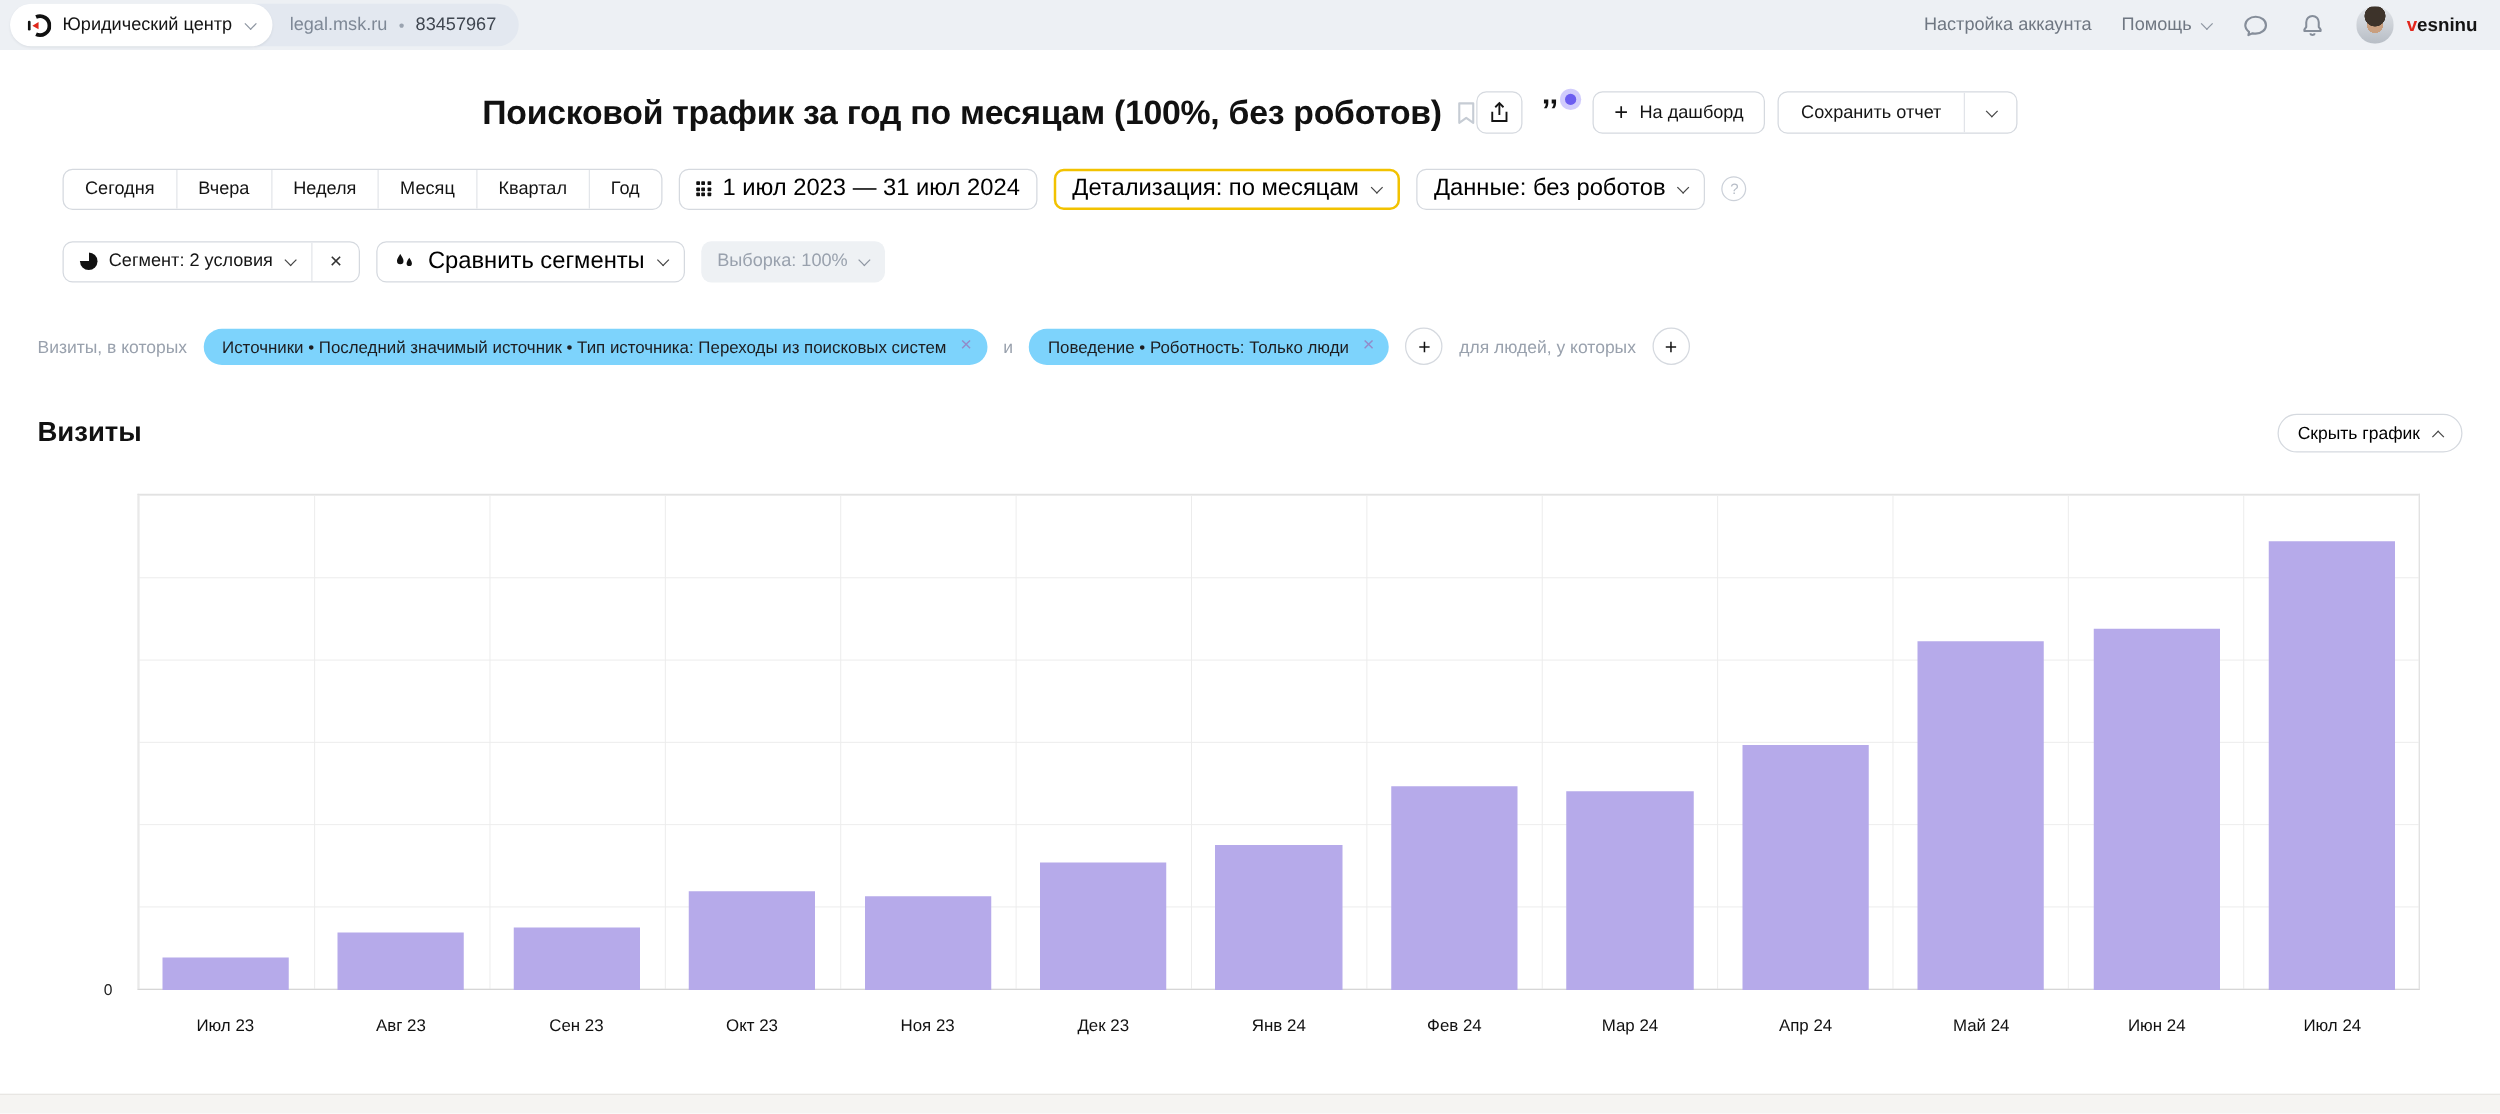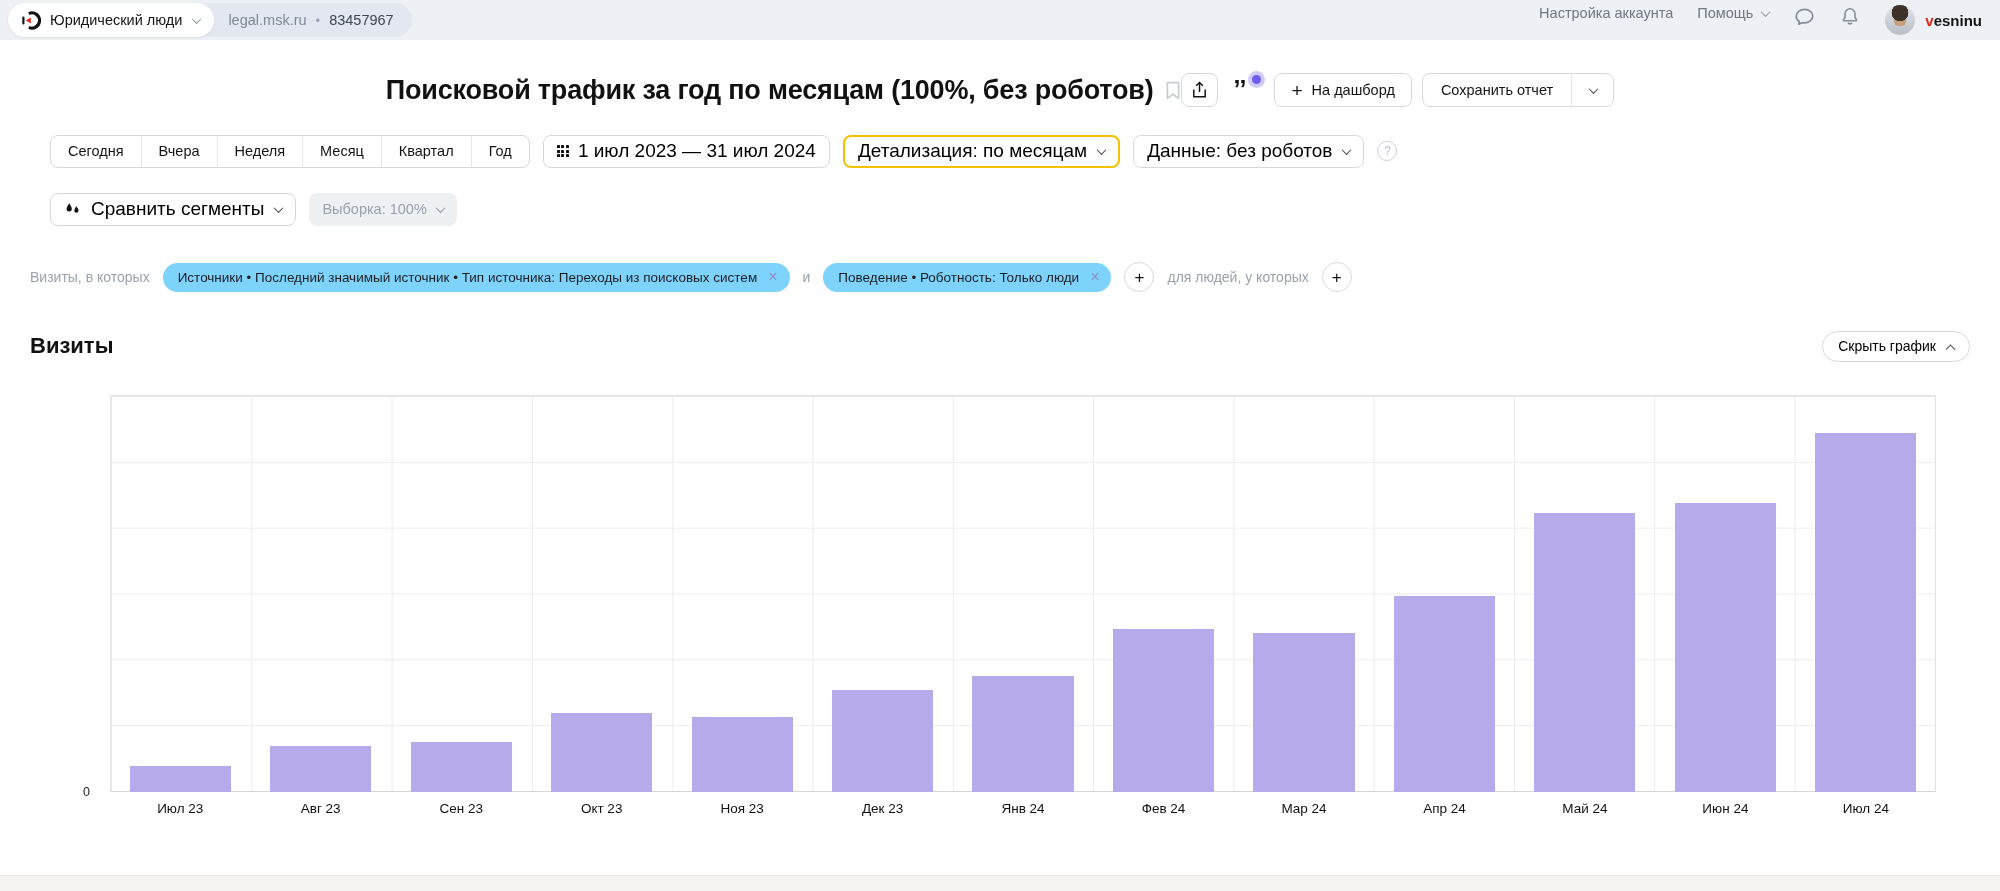--- a/index.html
+++ b/index.html
@@ -14,21 +14,21 @@
   .topbar { height:40px; background:#edf0f4; display:flex; align-items:center;
             justify-content:space-between; padding:0 18px 0 8px; flex:0 0 auto; }
   .counter-group { display:flex; align-items:center; background:#e3e8f0; border-radius:18px; height:34px; }
   .counter-pill { display:flex; align-items:center; gap:9px; background:#fff; border-radius:18px;
                   height:34px; padding:0 14px; box-shadow:0 1px 2px rgba(40,50,70,.08); cursor:pointer; }
   .counter-name { font-size:14.5px; color:#141414; }
   .counter-site-wrap { display:flex; align-items:center; gap:9px; padding:0 18px 0 14px; font-size:14.5px; }
   .counter-site { color:#7e8896;text-align:right; }
   .counter-dot { color:#9aa3b0; font-size:13px; }
   .counter-id { color:#3f4650; }
-  .topbar-right { display:flex; align-items:flex-start; gap:24px;margin-left:28px; }
+  .topbar-right { display:flex; align-items:center; gap:24px;margin-left:28px; }
   .topbar-link { font-size:14.5px; color:#6f7782; cursor:pointer; display:flex; align-items:center; gap:7px; }
   .icon-plain { width:22px; height:22px; display:flex; align-items:center; justify-content:center; cursor:pointer; }
   .user { display:flex; align-items:center; gap:10px; cursor:pointer; }
   .avatar { width:30px; height:30px; border-radius:50%;
     background:
       radial-gradient(circle at 50% 26%, #3d332a 0 31%, rgba(0,0,0,0) 32%),
       radial-gradient(circle at 50% 50%, #c99f7f 0 30%, rgba(0,0,0,0) 31%),
       linear-gradient(#e3e6ea,#b7bdc5);
   }
   .username { font-size:15px; font-weight:700; color:#141414; display:inline-block; }
@@ -115,41 +115,41 @@
   .plot { position:absolute; inset:0; border:1px solid #e2e2e2; border-bottom:1px solid #d6d6d6;
           background-image:
             linear-gradient(to right, #ececec 1px, rgba(0,0,0,0) 1px),
             linear-gradient(to bottom, #ececec 1px, rgba(0,0,0,0) 1px);
           background-size: calc(100%/13) 100%, 100% calc(100%/6); }
   .bars { position:absolute; inset:0; display:flex; align-items:flex-end; z-index:1; }
   .bar-cell { flex:1; height:100%; display:flex; align-items:flex-end; justify-content:center; }
   .bar { width:72%; }
   .zero-label { position:absolute; left:-27px; bottom:-7px; font-size:12.5px; color:#222; }
   .x-labels { display:flex; margin:9px 64px 0 110px; flex:0 0 auto; }
-  .x-label { flex:1; text-align:center; font-size:13.5px; color:#111; }
+  .x-label { flex:1; text-align:center; font-size:13.5px; color:#111;margin-top:12px; }
 
   .bottom-strip { position:absolute; left:0; right:0; bottom:0; height:16px;
                   background:#f5f4f2; border-top:1px solid #e8e6e3; }
 
   svg { display:block; }
 </style>
 </head>
 <body>
 
 <div class="topbar">
   <div class="counter-group">
     <div class="counter-pill">
       <span>
         <svg width="19" height="19" viewBox="0 0 20 20" fill="none">
           <path d="M7.2 2.7 A8 8 0 1 1 7.2 17.3" stroke="#111" stroke-width="3.2"></path>
           <rect x="0.3" y="5.8" width="2.3" height="8.4" rx="1.1" fill="#111"></rect>
           <path d="M4.1 10 L9.3 6.9 L9.3 13.1 Z" fill="#e0281b"></path>
         </svg>
       </span>
-      <span class="counter-name">Юридический люди</span>
+      <span class="counter-name">Юридический центр</span>
       <span class="chv light"></span>
     </div>
     <div class="counter-site-wrap">
       <span class="counter-site">legal.msk.ru</span>
       <span class="counter-dot">•</span>
       <span class="counter-id">83457967</span>
     </div>
   </div>
 
   <div class="topbar-right">
@@ -238,20 +238,30 @@
     <span class="chv"></span>
   </button>
   <button class="ctl-btn">
     <span>Данные: без роботов</span>
     <span class="chv"></span>
   </button>
   <span class="help-circle"></span>
 </div>
 
 <div class="controls" style="margin-top:24px;">
+  <div class="group">
+    <span class="group-main">
+      <span class="pie-icon"></span>
+      <span>Сегмент: 2 условия</span>
+      <span class="chv"></span>
+    </span>
+    <span class="group-close">
+      <span class="x-glyph"></span>
+    </span>
+  </div>
   <button class="ctl-btn">
     <span>
       <svg width="18" height="17" viewBox="0 0 18 17" fill="none">
         <path d="M5.2 2.2C6.9 4.7 7.8 6.3 7.8 7.8a2.6 2.6 0 1 1-5.2 0C2.6 6.3 3.5 4.7 5.2 2.2Z" fill="#111"></path>
         <path d="M12.4 5.2c1.4 2 2.1 3.3 2.1 4.5a2.1 2.1 0 1 1-4.2 0c0-1.2.7-2.5 2.1-4.5Z" fill="#111"></path>
       </svg>
     </span>
     <span>Сравнить сегменты</span>
     <span class="chv"></span>
   </button>

